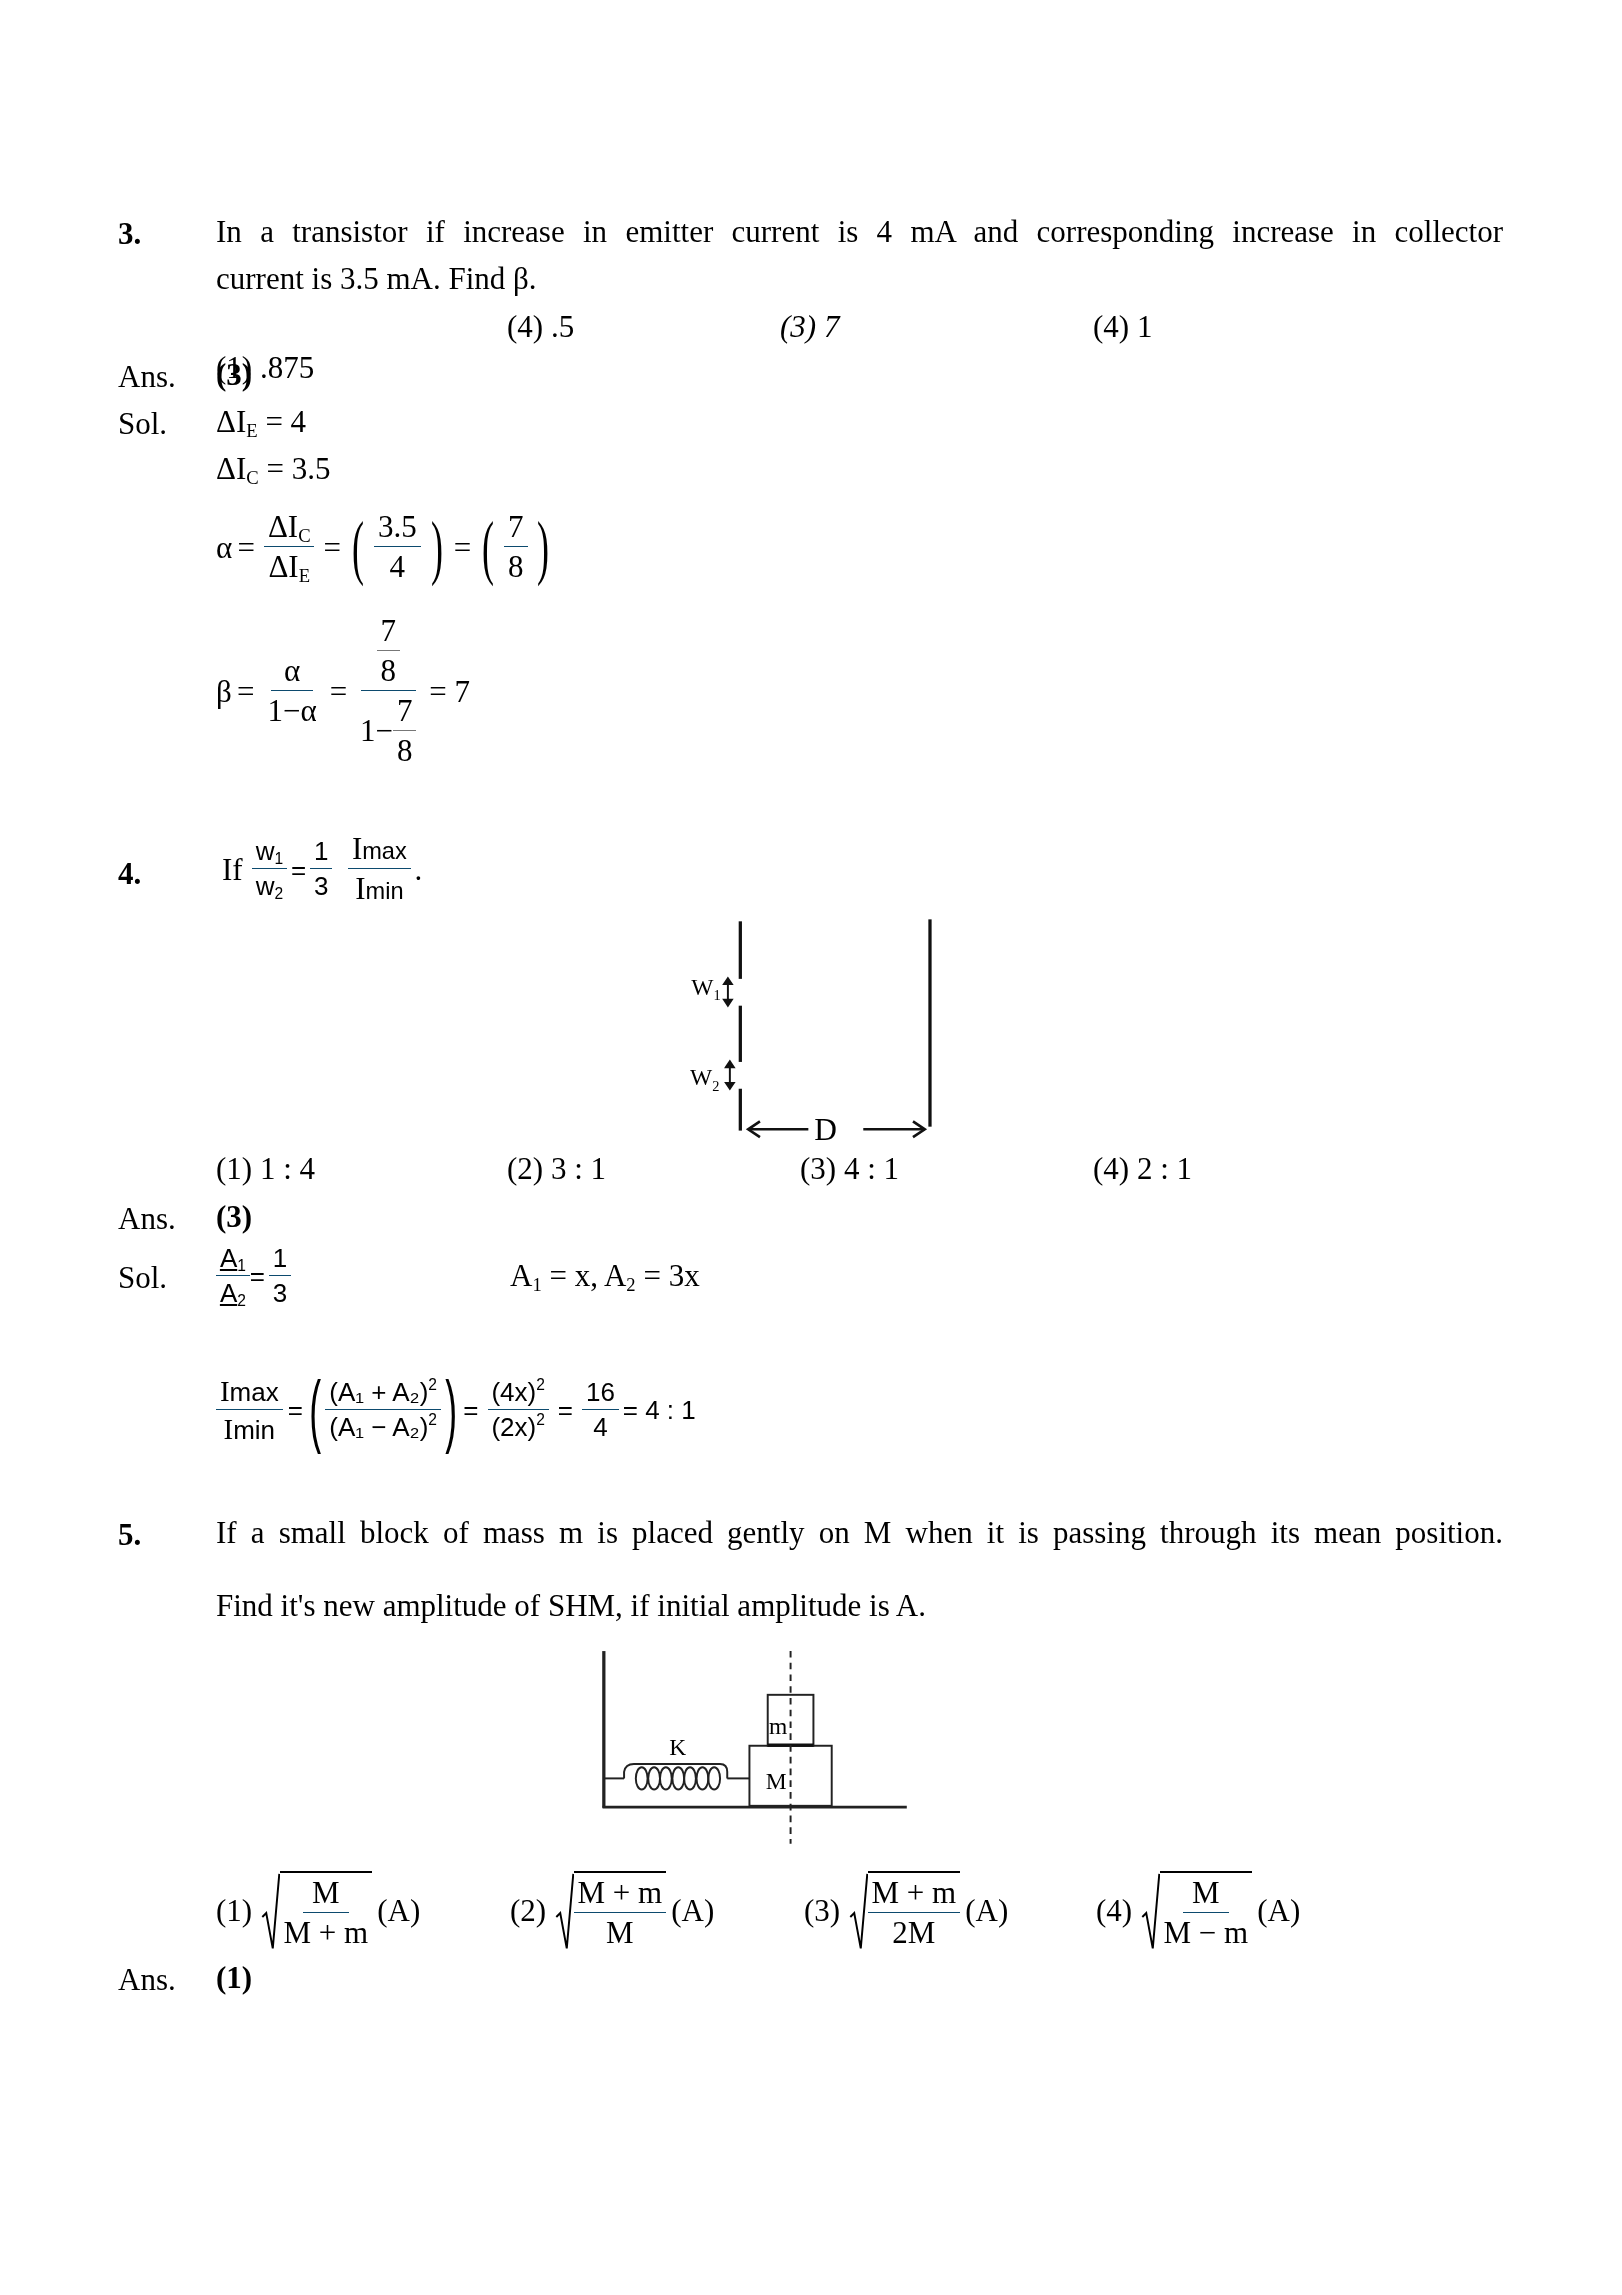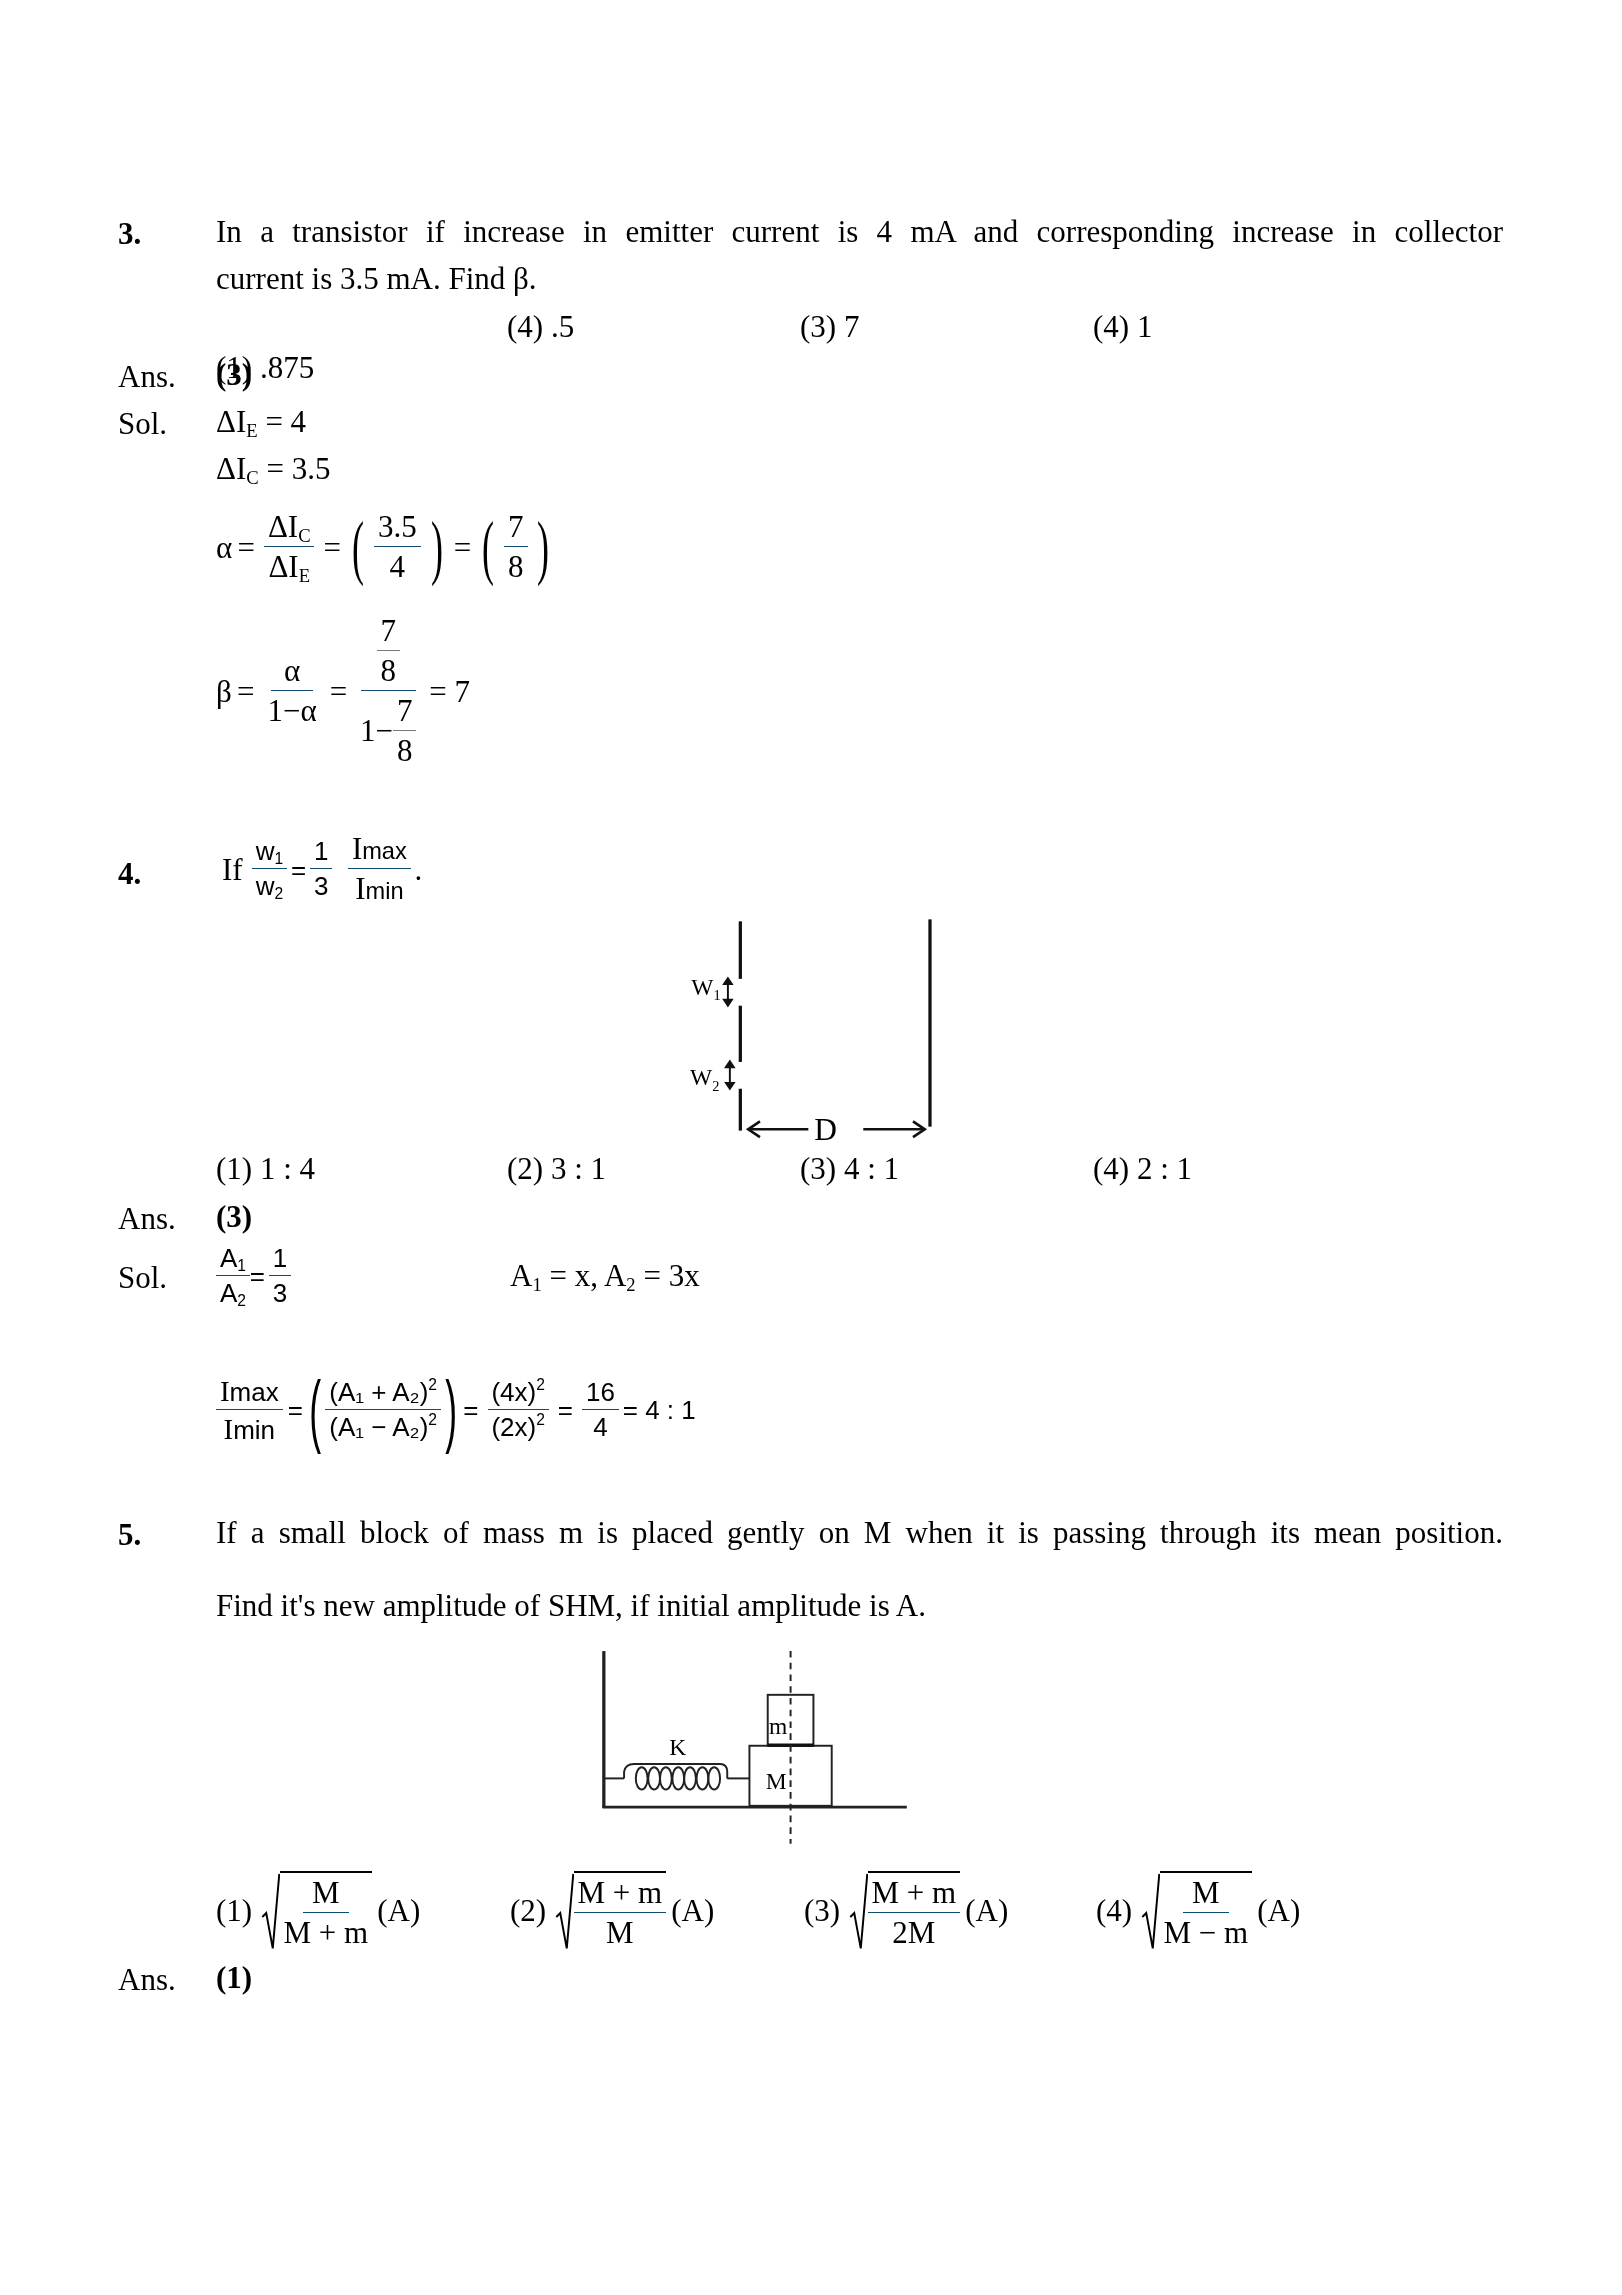--- a/index.html
+++ b/index.html
@@ -25,21 +25,21 @@
 <body>
 
 <div>
   <div class="num abs" style="top:216px;">3.</div>
   <div class="abs txt" style="left:216px; top:216px; width:1287px; text-align:justify; text-align-last:justify;">In a transistor if increase in emitter current is 4 mA and corresponding increase in collector</div>
   <div class="abs txt" style="left:216px; top:263px;">current is 3.5 mA. Find β.</div>
 
   <div>
     <div class="abs txt" style="left:216px; top:311px;margin-top:41px;">(1) .875</div>
     <div class="abs txt" style="left:507px; top:311px;">(4) .5</div>
-    <div class="abs txt" style="left:800px; top:311px;">(3) 7</div>
+    <div class="abs txt" style="left:780px; top:311px;font-style:italic;">(3) 7</div>
     <div class="abs txt" style="left:1093px; top:311px;">(4) 1</div>
   </div>
 
   <div class="lbl abs" style="top:359px;">Ans.</div>
   <div class="abs txt bold" style="left:216px; top:359px;">(3)</div>
 
   <div class="lbl abs" style="top:406px;">Sol.</div>
   <div class="abs txt" style="left:216px; top:406px;">
     <span>ΔI</span><sub>E</sub>
     <span>= 4</span>
@@ -152,21 +152,21 @@
     <div class="abs txt" style="left:507px; top:1153px;">(2) 3 : 1</div>
     <div class="abs txt" style="left:800px; top:1153px;">(3) 4 : 1</div>
     <div class="abs txt" style="left:1093px; top:1153px;">(4) 2 : 1</div>
   </div>
 
   <div class="lbl abs" style="top:1201px;">Ans.</div>
   <div class="abs txt bold" style="left:216px; top:1201px;">(3)</div>
 
   <div class="lbl abs" style="top:1260px;">Sol.</div>
   <div class="abs sans eq" style="left:216px; top:1240px; height:72px; font-size:26px;">
-    <span class="frac thin" style="margin:0;">
+    <span class="frac thin" style="margin:0;text-decoration:underline;">
       <span class="n"><span>A</span><sub>1</sub></span>
       <span class="d"><span>A</span><sub>2</sub></span>
     </span>
     <span>=</span>
     <span class="frac thin">
       <span class="n">1</span>
       <span class="d">3</span>
     </span>
   </div>
   <div class="abs txt" style="left:510px; top:1260px;">

